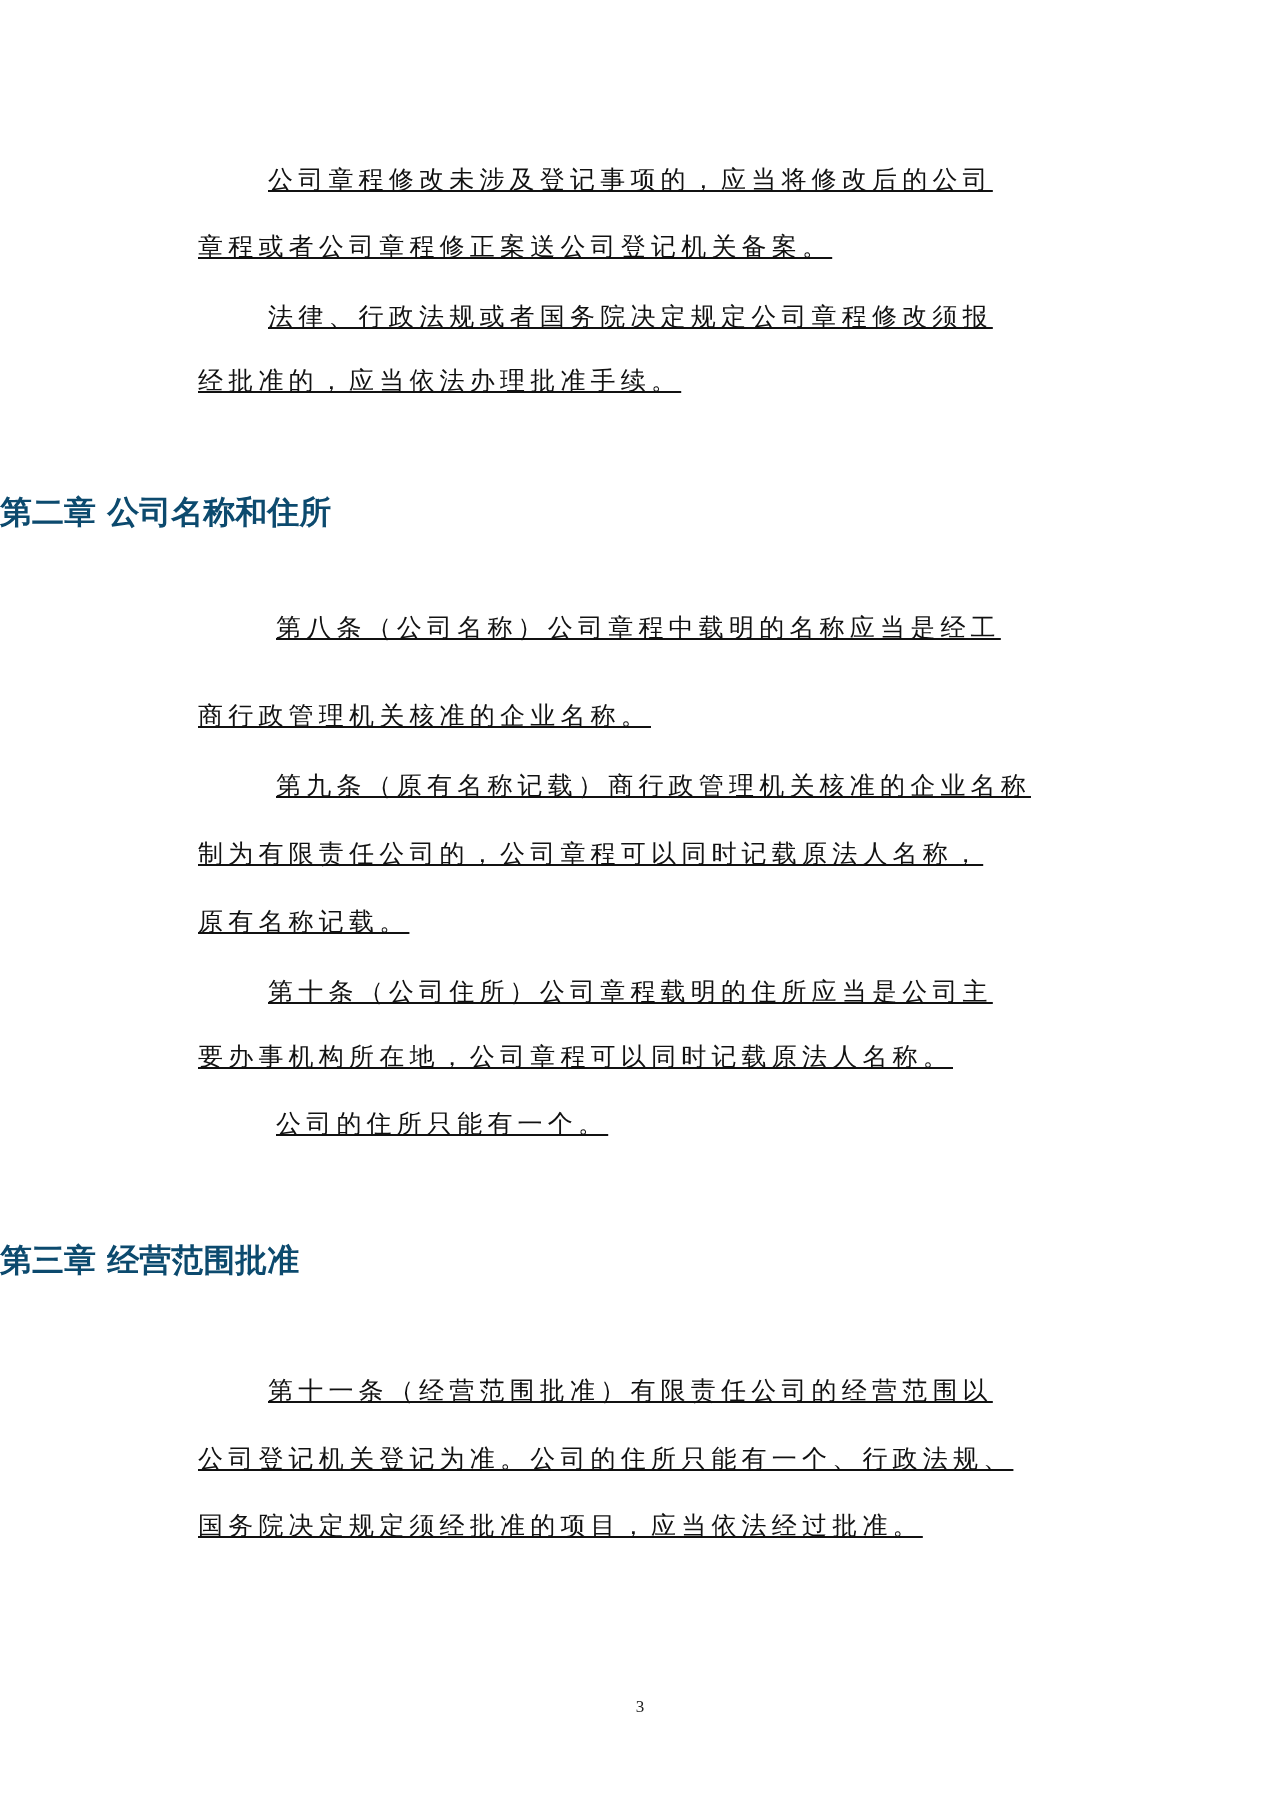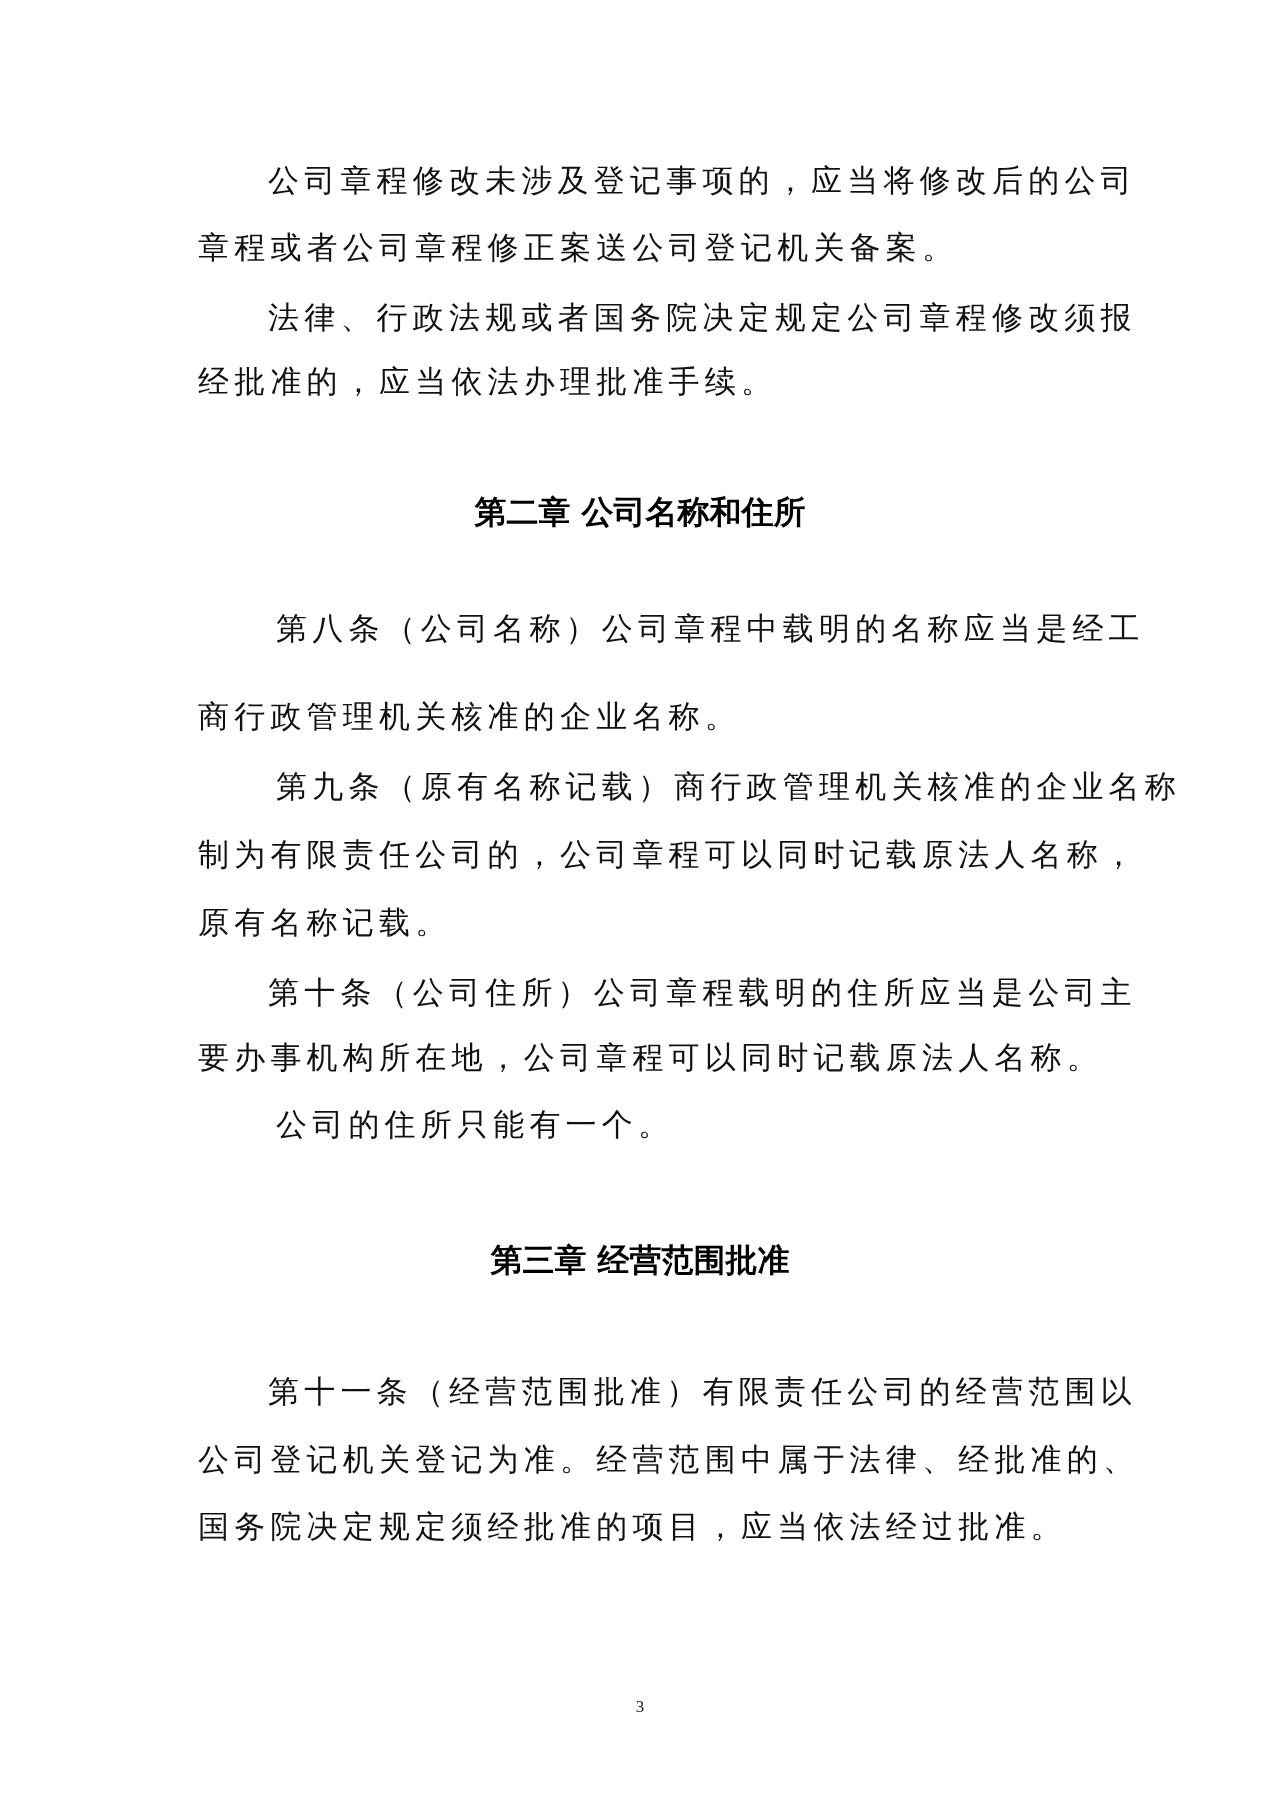--- a/index.html
+++ b/index.html
@@ -1,24 +1,24 @@
 <!DOCTYPE html>
 <html><head>
 <meta charset="utf-8">
 <style>
   html, body { margin:0; padding:0; background:#ffffff; }
   body { width:1280px; height:1810px; position:relative; overflow:hidden;
          font-family: "DejaVu Serif", "Liberation Serif", serif; color:#111; }
-  .line { position:absolute; left:198px; width:900px; font-size:31px; letter-spacing:5.2px;
-          line-height:40px; white-space:nowrap; }
+  .line { position:absolute; left:198px; width:900px; font-size:25px; letter-spacing:5.2px;
+          line-height:40px; white-space:nowrap;text-decoration:underline; }
   .indent { left:268px; }
   .indent2 { left:276px; }
-  .heading { position:absolute; left:0; width:1280px; text-align:center; font-size:32px;
+  .heading { position:absolute; left:0; width:1280px; font-size:32px;
              font-family:"DejaVu Sans", "Liberation Sans", sans-serif; font-weight:bold;
-             line-height:40px; color:#000000; }
+             line-height:40px; color:#0c4a6e; }
   .pagenum { position:absolute; left:0; width:1280px; text-align:center; top:1697px;
              font-size:17px; font-family:"Liberation Serif", serif; color:#222; }
 </style>
 </head>
 <body>
 
 <div>
   <div class="line indent" style="top:160px">公司章程修改未涉及登记事项的，应当将修改后的公司</div>
   <div class="line" style="top:227px">章程或者公司章程修正案送公司登记机关备案。</div>
   <div class="line indent" style="top:297px">法律、行政法规或者国务院决定规定公司章程修改须报</div>
@@ -31,17 +31,17 @@
   <div class="line indent2" style="top:766px">第九条（原有名称记载）商行政管理机关核准的企业名称</div>
   <div class="line" style="top:834px">制为有限责任公司的，公司章程可以同时记载原法人名称，</div>
   <div class="line" style="top:902px">原有名称记载。</div>
   <div class="line indent" style="top:972px">第十条（公司住所）公司章程载明的住所应当是公司主</div>
   <div class="line" style="top:1037px">要办事机构所在地，公司章程可以同时记载原法人名称。</div>
   <div class="line indent2" style="top:1104px">公司的住所只能有一个。</div>
 
   <div class="heading" style="top:1240px">第三章  经营范围批准</div>
 
   <div class="line indent" style="top:1371px">第十一条（经营范围批准）有限责任公司的经营范围以</div>
-  <div class="line" style="top:1439px">公司登记机关登记为准。经营范围中属于法律、经批准的、</div>
+  <div class="line" style="top:1439px">公司登记机关登记为准。公司的住所只能有一个、行政法规、</div>
   <div class="line" style="top:1506px">国务院决定规定须经批准的项目，应当依法经过批准。</div>
 
   <div class="pagenum">3</div>
 </div>
 
 </body></html>

